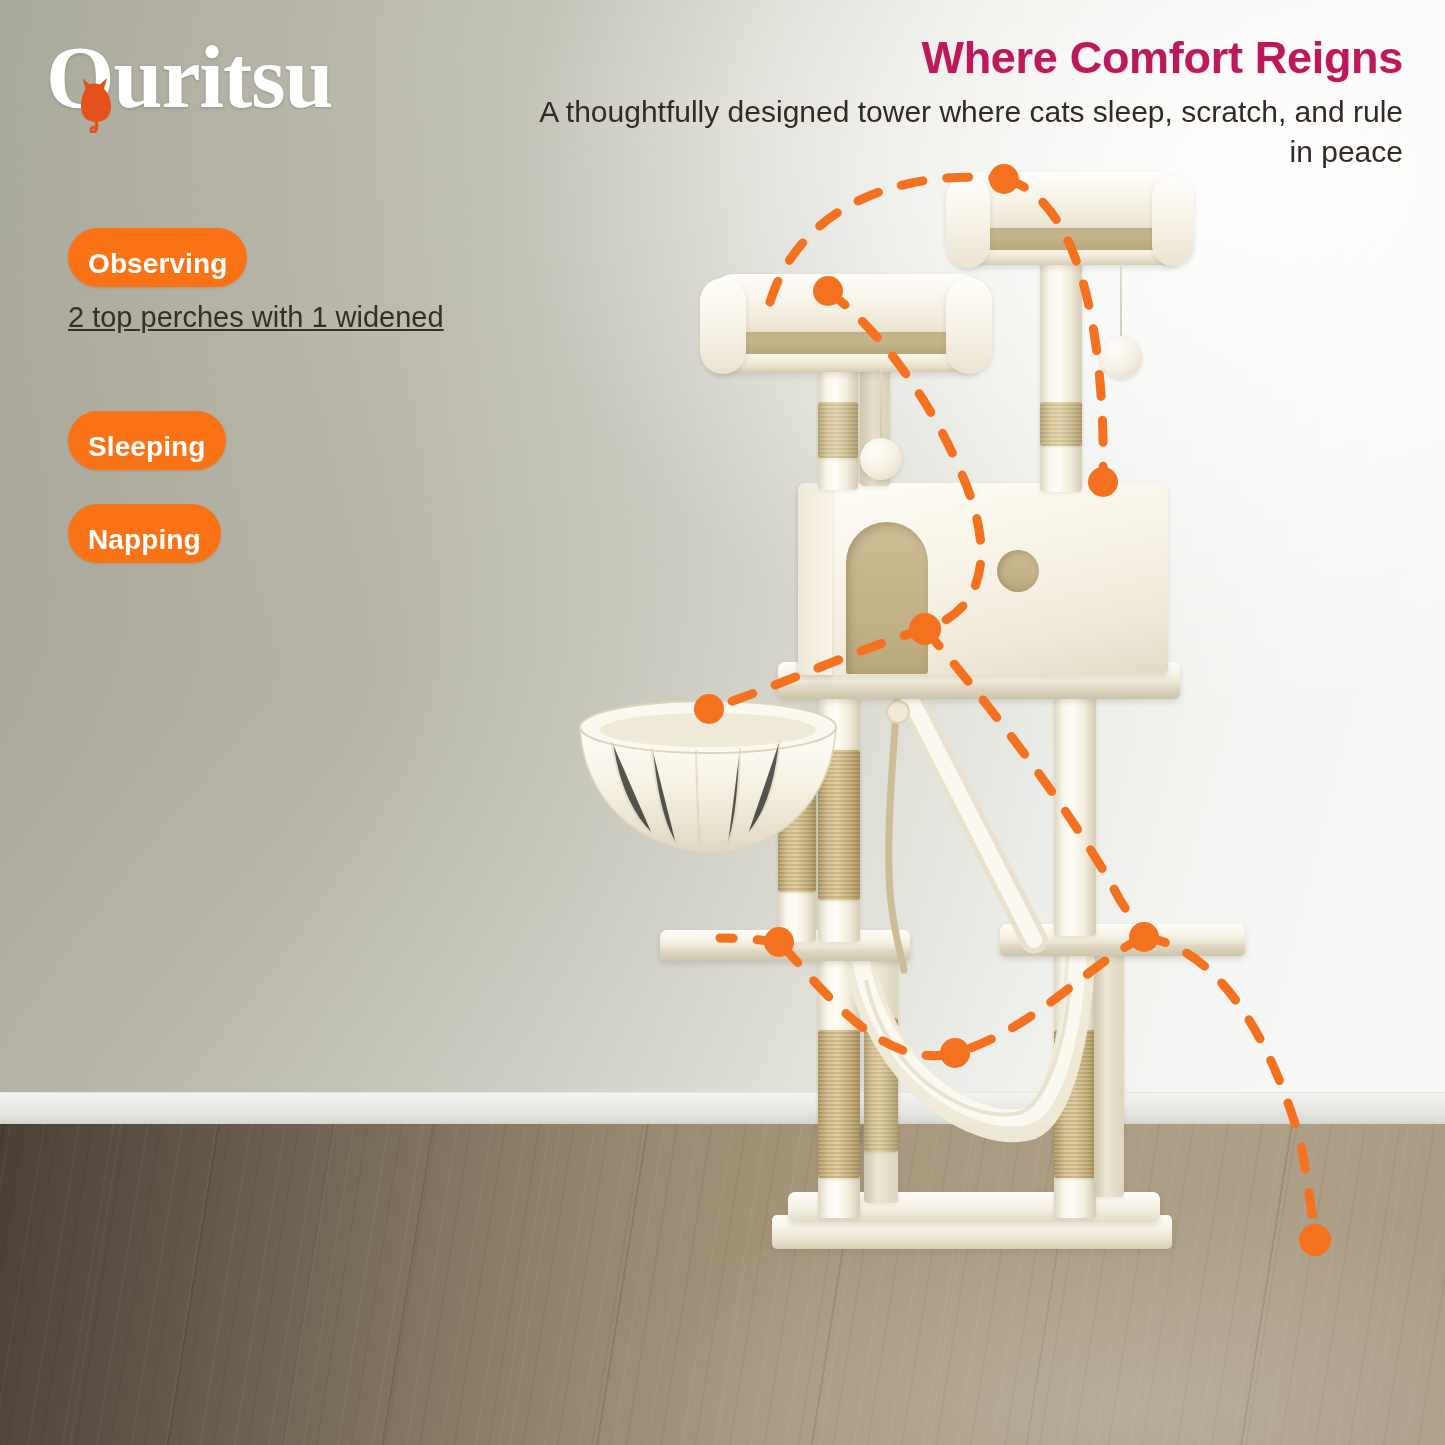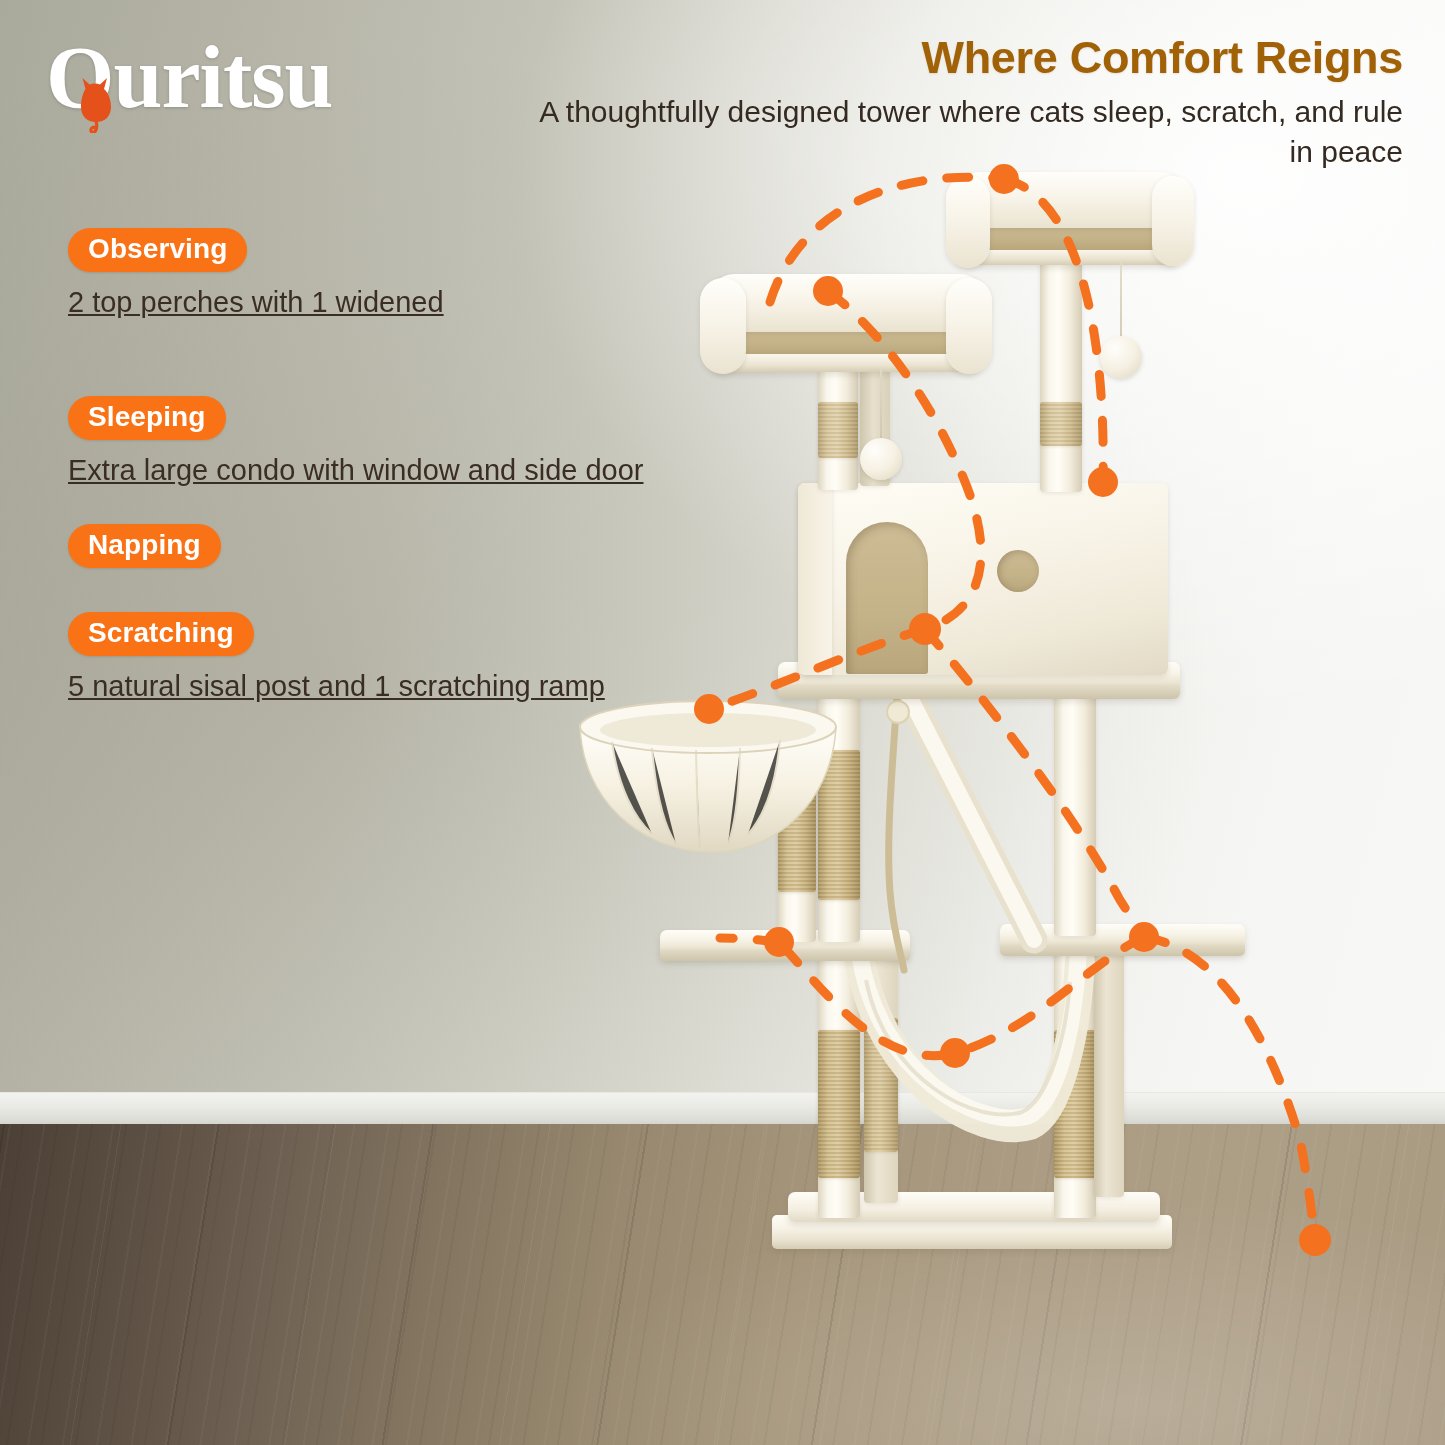--- a/index.html
+++ b/index.html
@@ -92,21 +92,21 @@
     width: 40px; height: 62px;
   }
 
   .headline {
     position: absolute;
     right: 42px; top: 30px;
     width: 900px;
     text-align: right;
     font-size: 45px;
     font-weight: 700;
-    color: #a16207;
+    color: #be185d;
     letter-spacing: -0.3px;
     line-height: 56px;
     text-shadow: 0 1px 2px rgba(120,80,40,0.14);
   }
   .subhead {
     position: absolute;
     right: 42px; top: 92px;
     width: 880px;
     text-align: right;
     font-size: 30px;
@@ -121,21 +121,21 @@
     left: 68px; top: 228px;
     width: 660px;
   }
   .feature { margin-bottom: 26px; }
   .pill {
     display: inline-block;
     background: #F97316;
     color: #ffffff;
     font-size: 28px;
     font-weight: 700;
-    padding: 5px 20px 7px 20px;
+    padding: 20px 20px 7px 20px;
     border-radius: 999px;
     line-height: 32px;
     letter-spacing: 0.1px;
     box-shadow: 0 1px 2px rgba(120,70,20,0.18);
   }
   .feature-text {
     margin-top: 10px;
     font-size: 29px;
     font-weight: 400;
     color: #3A2E24;
@@ -367,28 +367,23 @@
 
   <div class="features">
 
     <div class="feature f-observing">
       <span class="pill">Observing</span>
       <div class="feature-text">2 top perches with 1 widened</div>
     </div>
 
     <div class="feature f-sleeping">
       <span class="pill">Sleeping</span>
-      <div class="feature-text">Extra large condo with window and side door</div>
     </div>
 
     <div class="feature f-napping">
       <span class="pill">Napping</span>
     </div>
 
 
-    <div class="feature f-scratching">
-      <span class="pill">Scratching</span>
-      <div class="feature-text">5 natural sisal post and 1 scratching ramp</div>
-    </div>
 
   </div>
 
 </div>
 
 </body></html>

